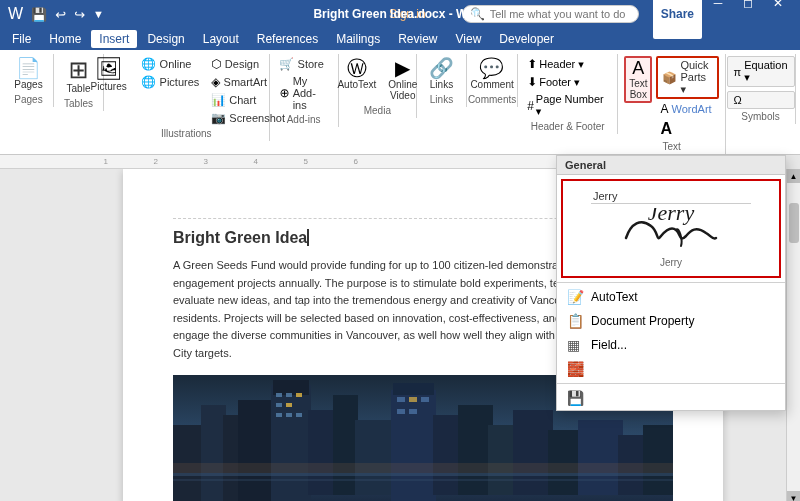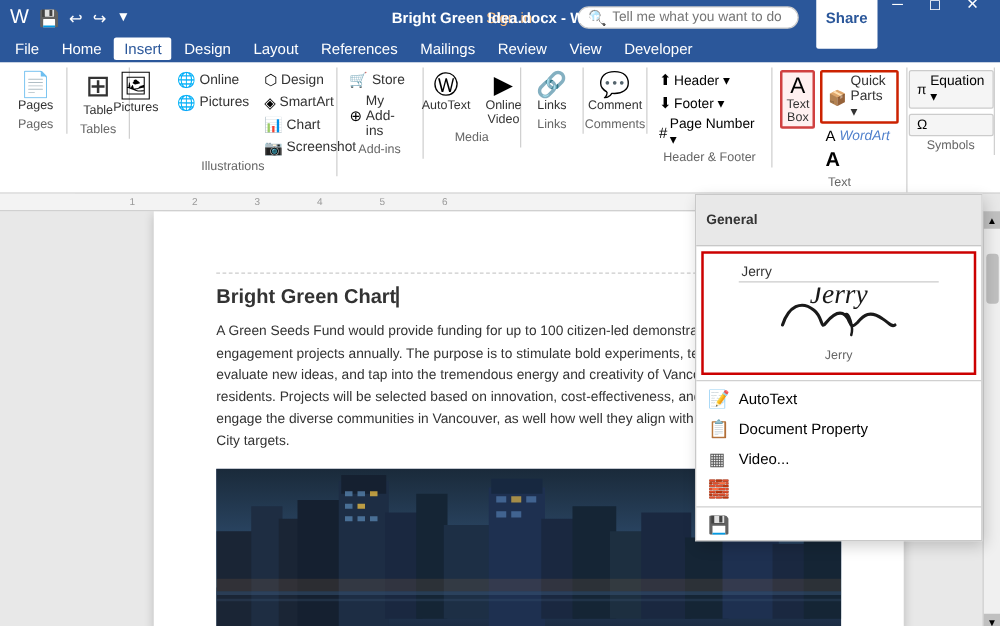--- a/index.html
+++ b/index.html
@@ -141,21 +141,21 @@
       right: 0;
       width: 230px;
       background: white;
       border: 1px solid #c8c8c8;
       box-shadow: 2px 4px 12px rgba(0,0,0,0.2);
       z-index: 100;
       font-size: 12px;
     }
     .dropdown-panel-header {
       background: #e8e8e8;
-      padding: 14px 8px;
+      padding: 3px 8px;
       font-size: 11px;
       font-weight: bold;
       color: #333;
       border-bottom: 1px solid #c8c8c8;
     }
     .signature-preview {
       padding: 8px;
       border: 2px solid #cc0000;
       margin: 4px;
       text-align: center;
@@ -396,21 +396,21 @@
             <span class="label">Text<br>Box</span>
           </div>
         </div>
         <div class="ribbon-col">
           <div class="ribbon-btn-small qp-btn-active" style="border:2px solid #cc2200;">
             <span>📦</span>
             <span class="label">Quick Parts ▾</span>
           </div>
           <div class="ribbon-btn-small">
             <span>A</span>
-            <span class="label" style="font-style:italic; color:#5080cc;">WordArt</span>
+            <span class="label" style="color:#5080cc;">WordArt</span>
           </div>
           <div class="ribbon-btn-small">
             <span style="font-size:16px; font-weight:bold;">A</span>
             <span class="label"> </span>
           </div>
         </div>
       </div>
       <div class="ribbon-group-label">Text</div>
     </div>
 
@@ -447,21 +447,21 @@
       <span style="width:50px; text-align:right; padding-right:2px;">4</span>
       <span style="width:50px; text-align:right; padding-right:2px;">5</span>
       <span style="width:50px; text-align:right; padding-right:2px;">6</span>
     </div>
   </div>
 
   <div style="margin-top:14px; flex:1; display:flex; justify-content:center; overflow:hidden;">
     <div class="doc-page" style="width:600px; padding:30px 50px 20px; min-height:320px;">
       <div style="height:20px; border-bottom: 1px dashed #ccc; margin-bottom: 10px;"></div>
       <div class="doc-title">
-        <span>Bright Green Chart</span><span class="cursor"></span>
+        <span>Bright Green Idea</span><span class="cursor"></span>
       </div>
       <div class="doc-body">
         <span style="white-space:pre-line;">A Green Seeds Fund would provide funding for up to 100 citizen-led demonstration or
 engagement projects annually. The purpose is to stimulate bold experiments, test and
 evaluate new ideas, and tap into the tremendous energy and creativity of Vancouver
 residents. Projects will be selected based on innovation, cost-effectiveness, and ability to
 engage the diverse communities in Vancouver, as well how well they align with Greenest
 City targets.</span>
       </div>
 
@@ -557,21 +557,21 @@
     <div class="dropdown-item">
       <span class="item-icon">📝</span>
       <span>AutoText</span>
     </div>
     <div class="dropdown-item">
       <span class="item-icon">📋</span>
       <span>Document Property</span>
     </div>
     <div class="dropdown-item">
       <span class="item-icon">▦</span>
-      <span>Video...</span>
+      <span>Field...</span>
     </div>
     <div class="dropdown-item">
       <span class="item-icon">🧱</span>
     </div>
     <div class="dropdown-divider"></div>
     <div class="dropdown-item disabled">
       <span class="item-icon">💾</span>
     </div>
   </div>
 </div>

